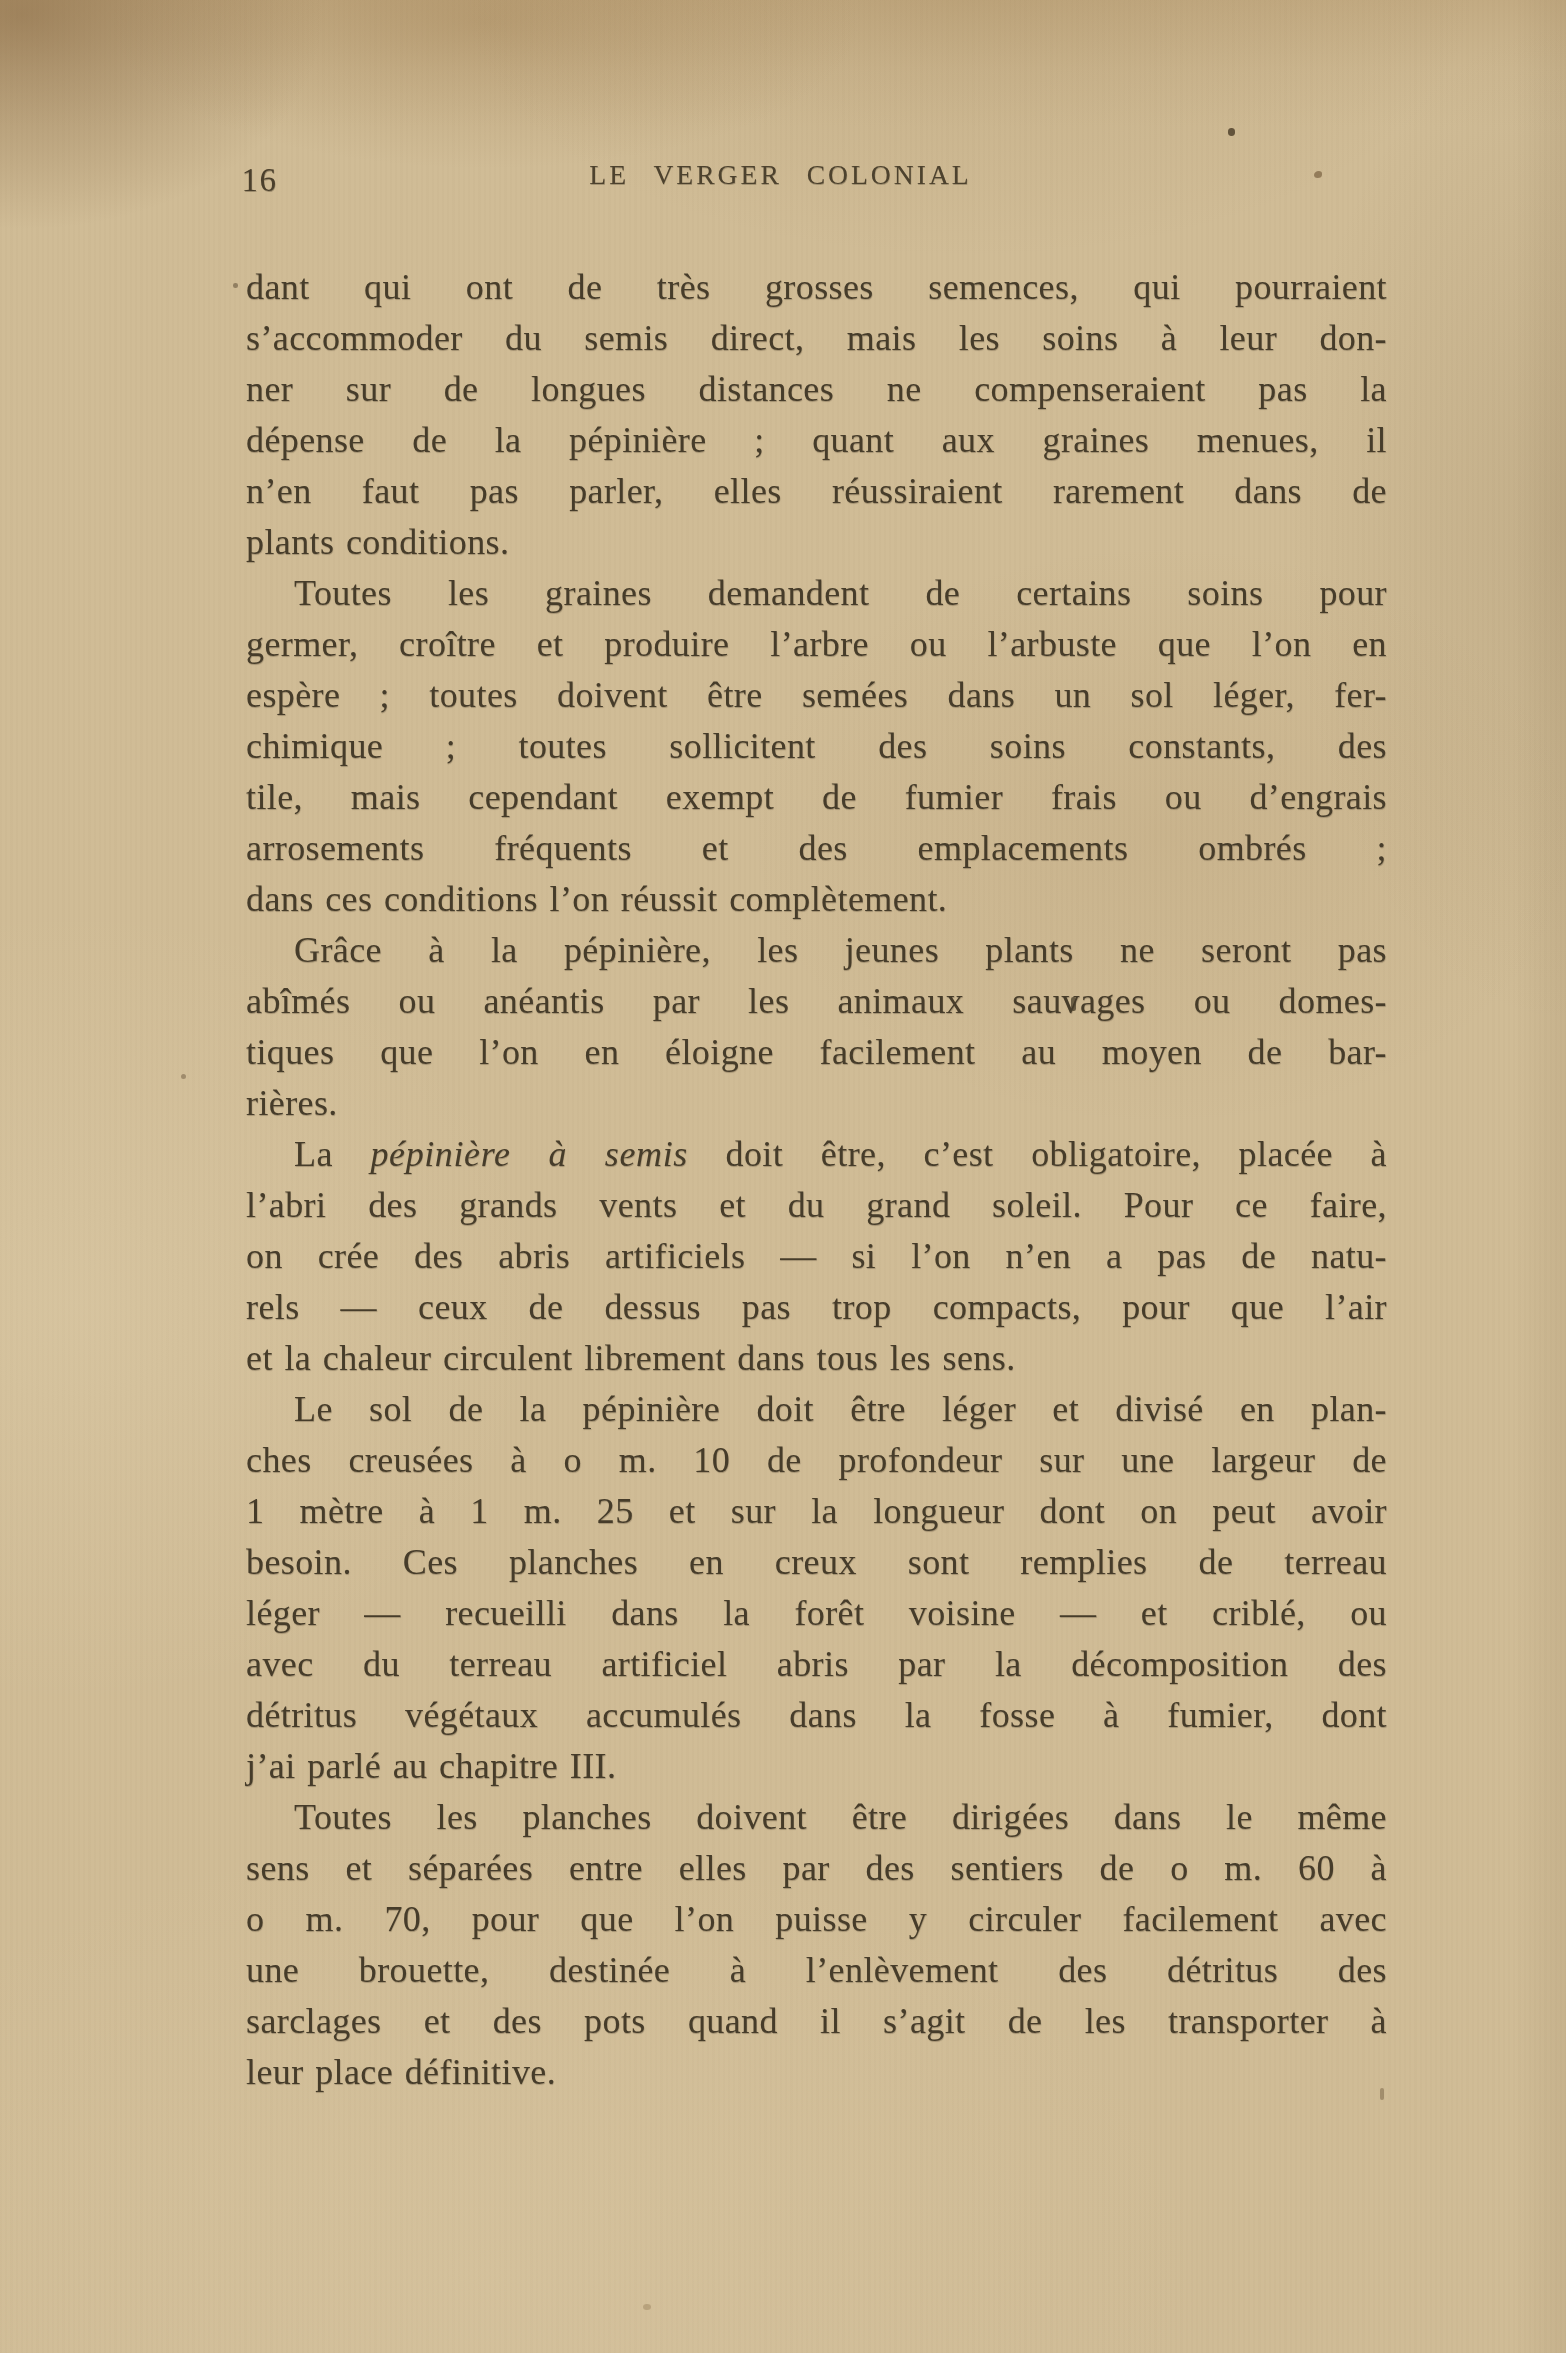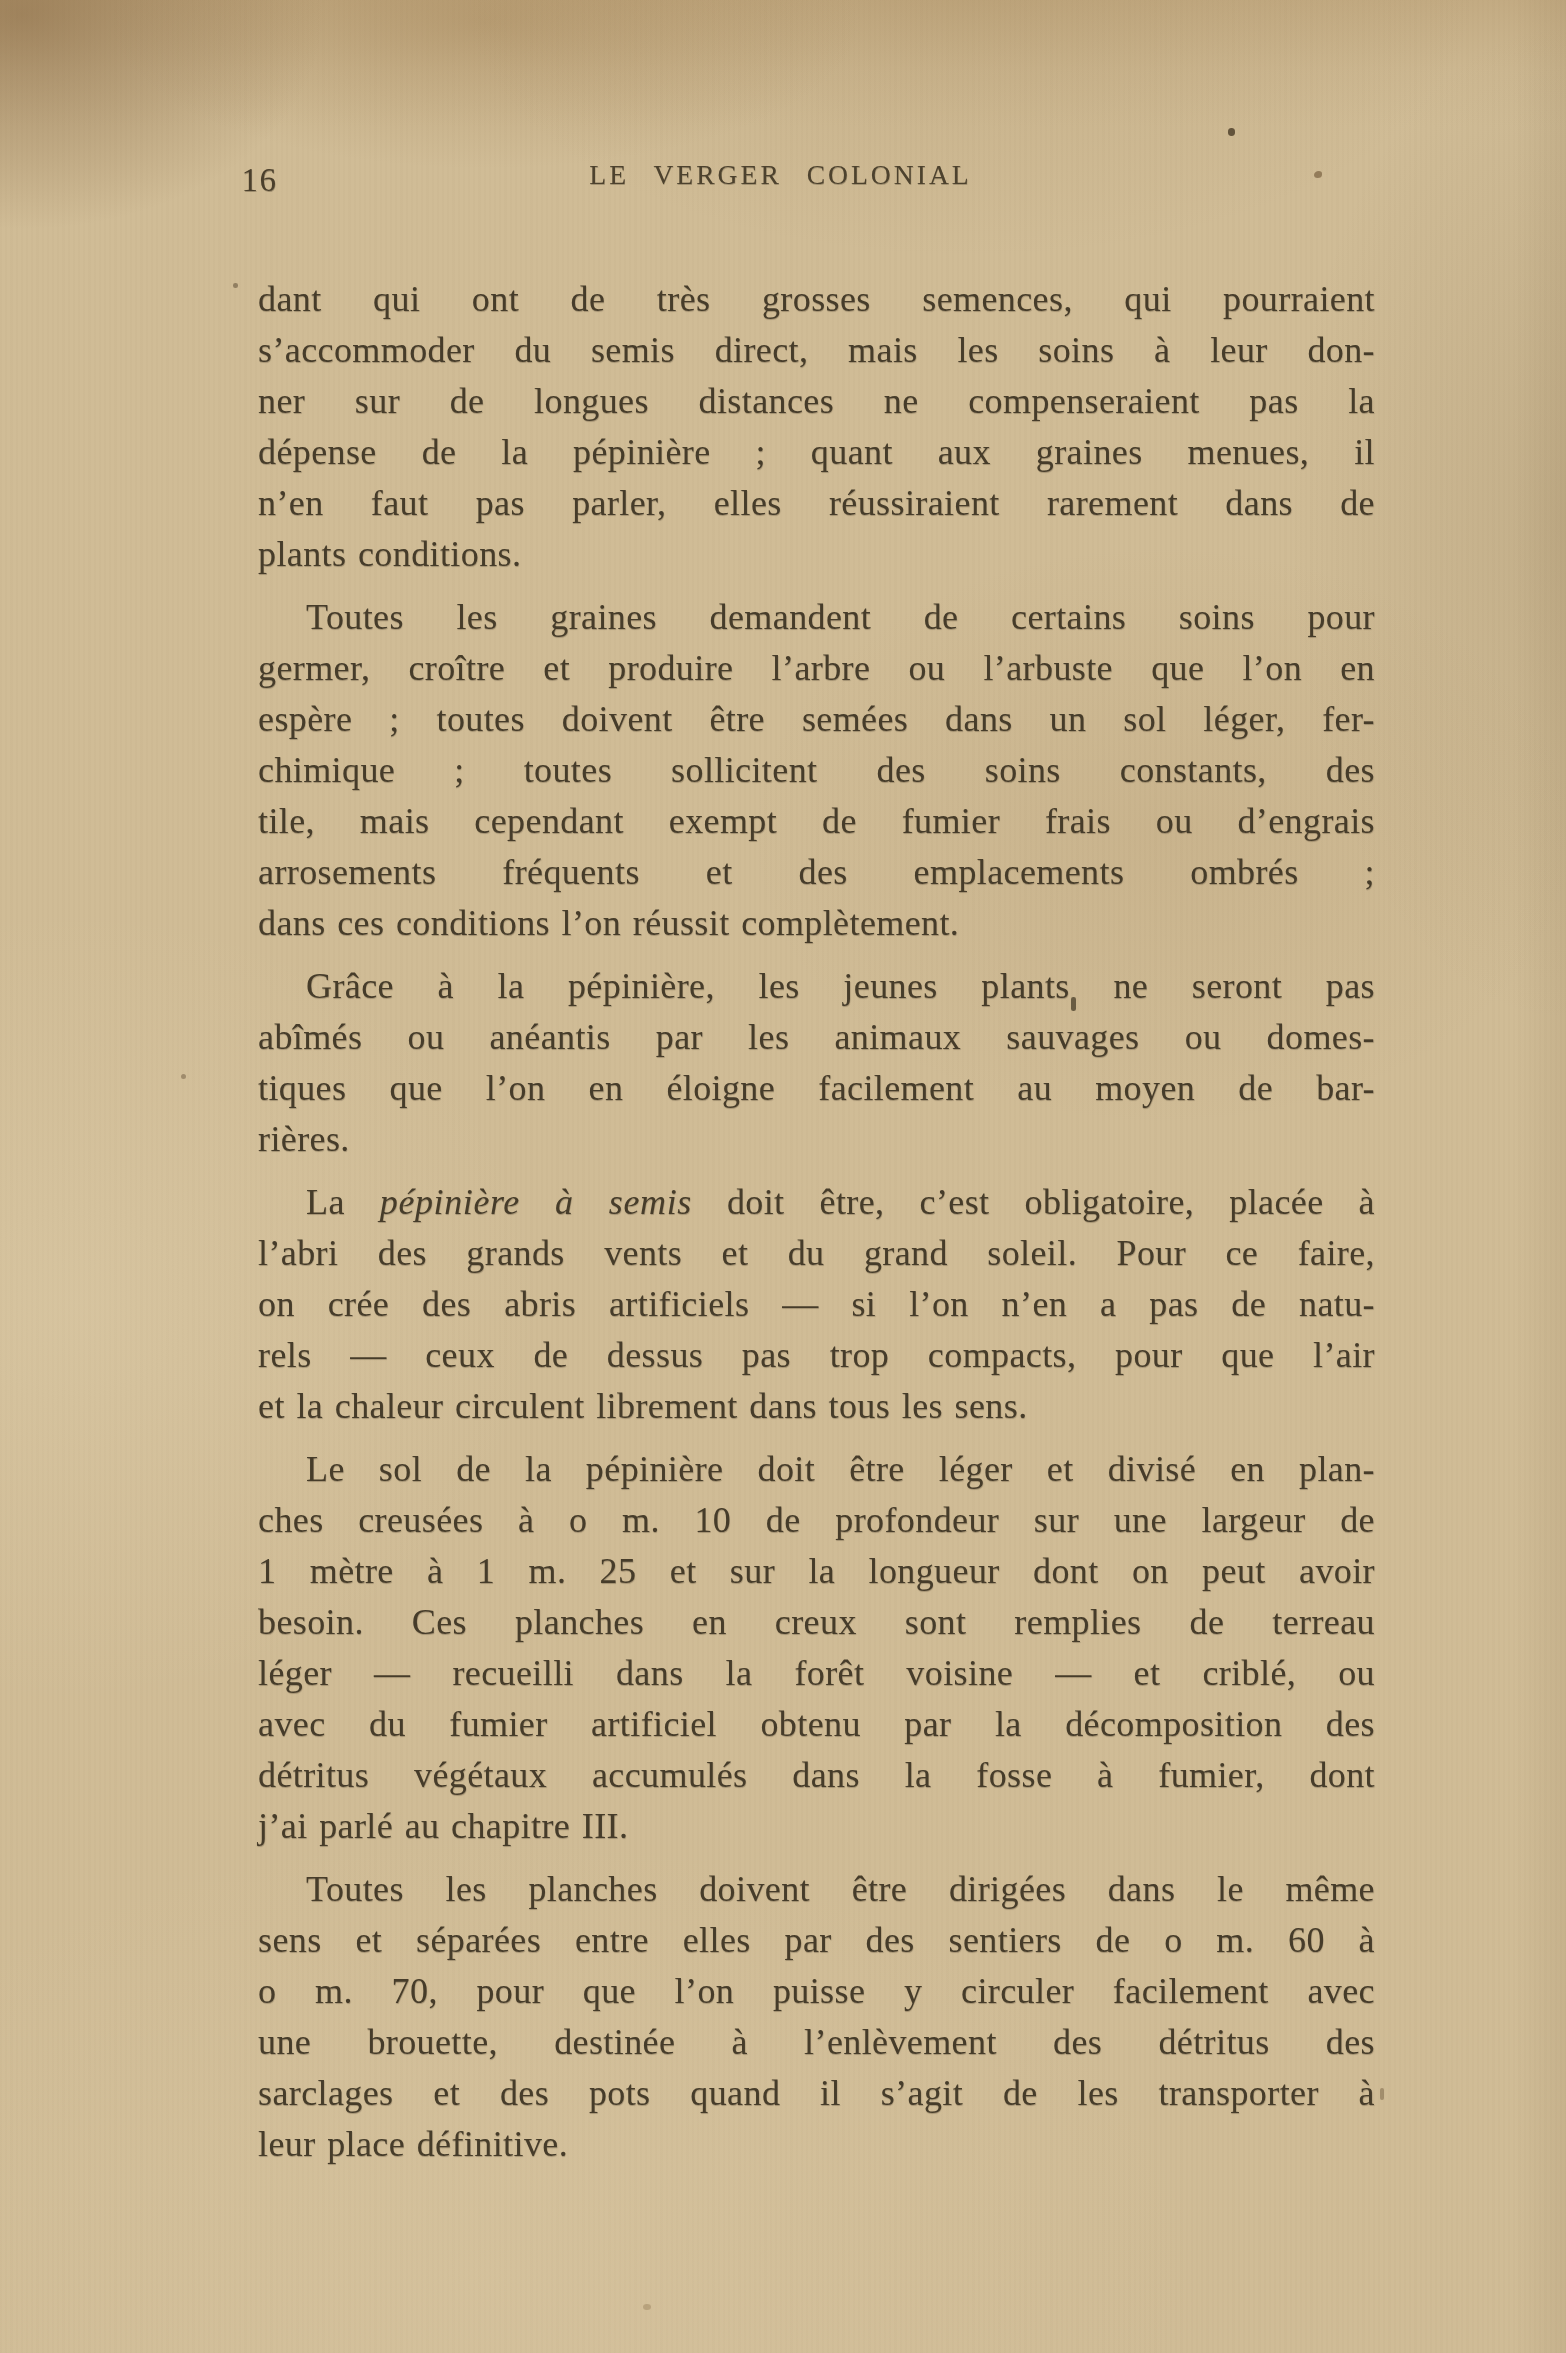--- a/index.html
+++ b/index.html
@@ -40,21 +40,21 @@
     color:#4d422e;
     text-shadow:0.4px 0.6px 0.6px rgba(64,52,34,0.30);
     white-space:nowrap;
   }
   .textblock{
     position:absolute;left:246px;top:262px;width:1141px;
     font-size:36px;line-height:51px;
     letter-spacing:0.4px;word-spacing:2.2px;
     text-shadow:0.4px 0.7px 0.7px rgba(62,50,32,0.30);
   }
-  .para{margin:12px;}
+  .para{margin:0;}
   .line{text-align:justify;text-align-last:justify;white-space:nowrap;}
   .line.end{text-align-last:left;}
   .line.indent{text-indent:48px;}
   .it{font-style:italic;letter-spacing:0.6px;}
   .speck{position:absolute;border-radius:50%;}
   .s1{left:1228px;top:128px;width:6.7px;height:7.5px;background:rgba(58,45,26,0.72);}
   .s2{left:1314px;top:171px;width:8.2px;height:6.7px;background:rgba(98,72,42,0.55);border-radius:60% 40% 55% 45%;}
   .s3{left:1071px;top:997px;width:4.5px;height:14px;border-radius:2.2px;background:rgba(58,48,30,0.68);}
   .s4{left:181px;top:1074px;width:5.2px;height:5.2px;background:rgba(86,66,42,0.40);}
   .s5{left:1380px;top:2088px;width:3.7px;height:12px;border-radius:2.2px;background:rgba(92,72,46,0.40);}
@@ -114,21 +114,21 @@
       <div class="line">rels — ceux de dessus pas trop compacts, pour que l’air</div>
       <div class="line end">et la chaleur circulent librement dans tous les sens.</div>
     </div>
 
     <div class="para">
       <div class="line indent">Le sol de la pépinière doit être léger et divisé en plan-</div>
       <div class="line">ches creusées à o m. 10 de profondeur sur une largeur de</div>
       <div class="line">1 mètre à 1 m. 25 et sur la longueur dont on peut avoir</div>
       <div class="line">besoin. Ces planches en creux sont remplies de terreau</div>
       <div class="line">léger — recueilli dans la forêt voisine — et criblé, ou</div>
-      <div class="line">avec du fumier artificiel obtenu par la décomposition des</div>
+      <div class="line">avec du terreau artificiel abris par la décomposition des</div>
       <div class="line">détritus végétaux accumulés dans la fosse à fumier, dont</div>
       <div class="line end">j’ai parlé au chapitre III.</div>
     </div>
 
     <div class="para">
       <div class="line indent">Toutes les planches doivent être dirigées dans le même</div>
       <div class="line">sens et séparées entre elles par des sentiers de o m. 60 à</div>
       <div class="line">o m. 70, pour que l’on puisse y circuler facilement avec</div>
       <div class="line">une brouette, destinée à l’enlèvement des détritus des</div>
       <div class="line">sarclages et des pots quand il s’agit de les transporter à</div>

